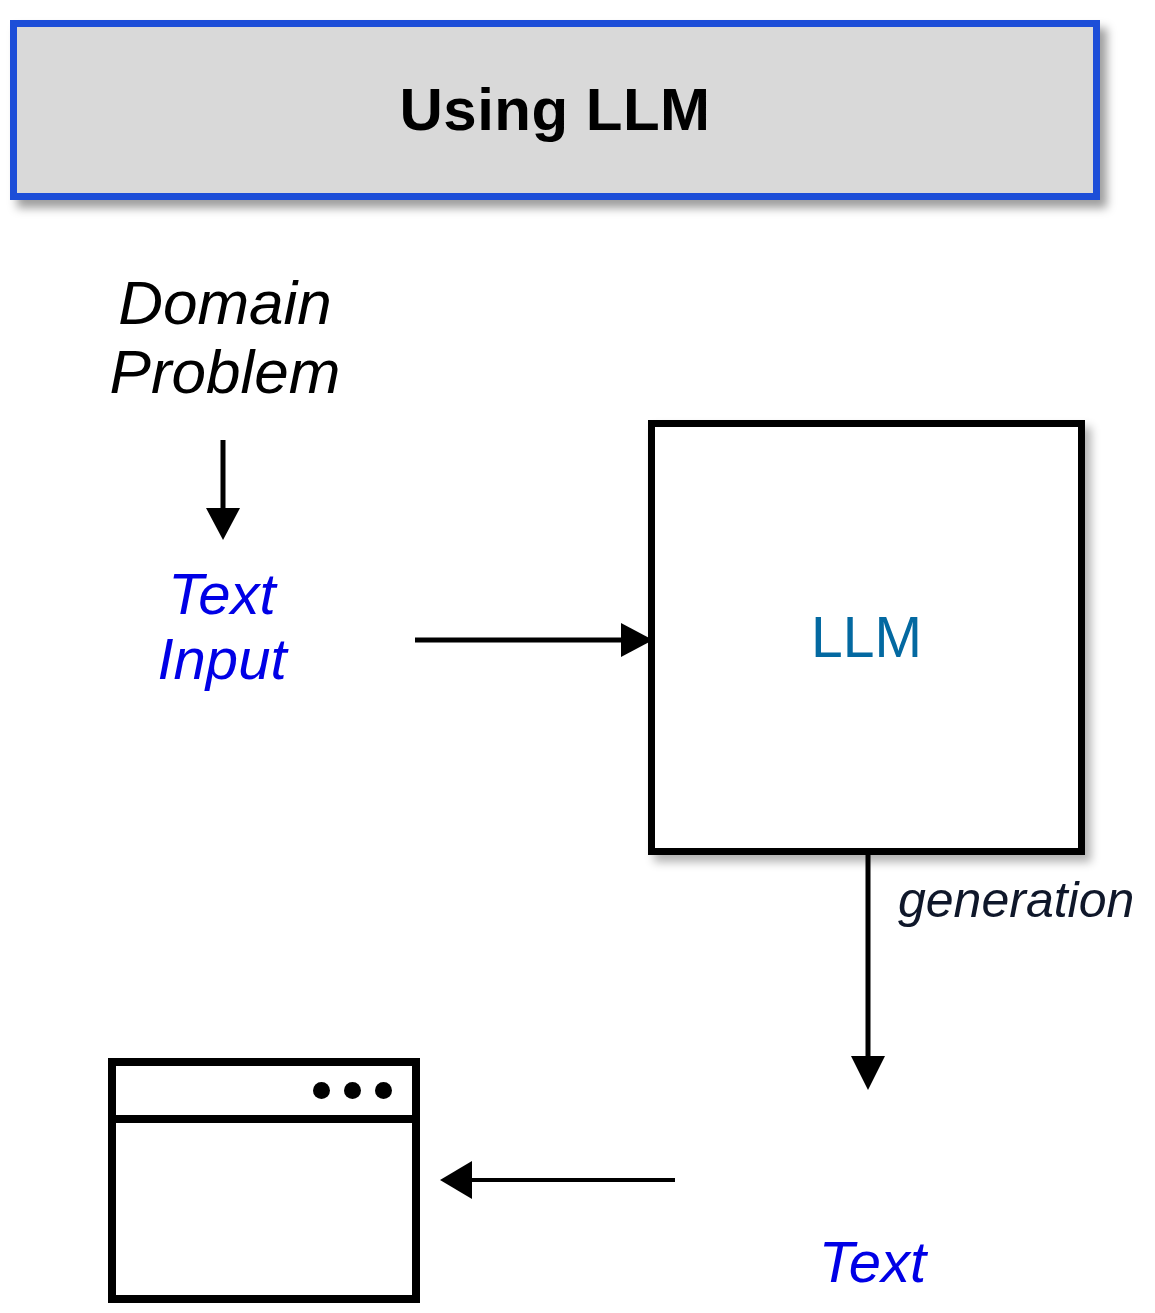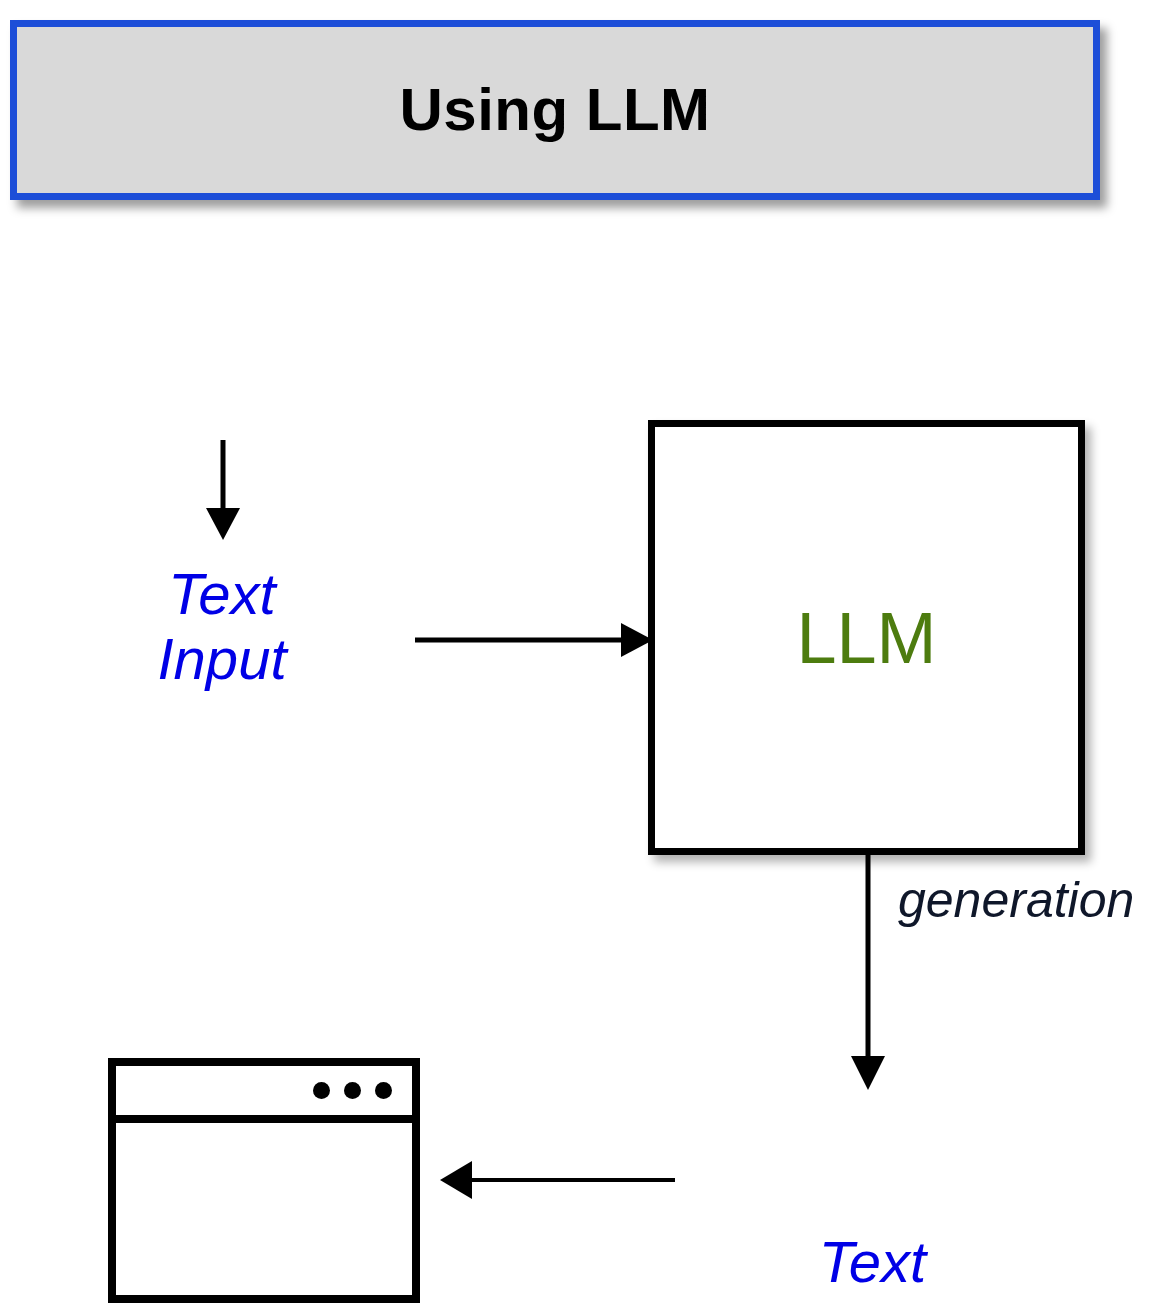--- a/index.html
+++ b/index.html
@@ -87,22 +87,22 @@
     height: 435px;
     box-sizing: border-box;
     background: #ffffff;
     border: 7px solid #000000;
     box-shadow: 6px 7px 9px rgba(0,0,0,0.30);
     display: flex;
     align-items: center;
     justify-content: center;
   }
   .llm-label {
-    font-size: 72px;
-    color: #4d7c0f;
+    font-size: 57px;
+    color: #0369a1;
     font-style: normal;
     font-weight: normal;
     line-height: 1;
   }
 
   
   .arrow-svg {
     position: absolute;
     overflow: visible;
   }
@@ -151,20 +151,22 @@
 </style>
 </head>
 <body>
 
 <div id="canvas">
 
   <div class="header-box">
     <div class="header-title">Using LLM</div>
   </div>
 
+  <div class="label label-domain-problem">Domain
+Problem</div>
 
   <svg class="arrow-svg arrow-down-domain" viewBox="0 0 70 105">
     <line x1="33" y1="0" x2="33" y2="78" stroke="#000" stroke-width="5"></line>
     <polygon points="33,100 16,68 50,68" fill="#000"></polygon>
   </svg>
 
   <div class="label label-text-input">Text
 Input</div>
 
   <svg class="arrow-svg arrow-right-input" viewBox="0 0 245 50">

